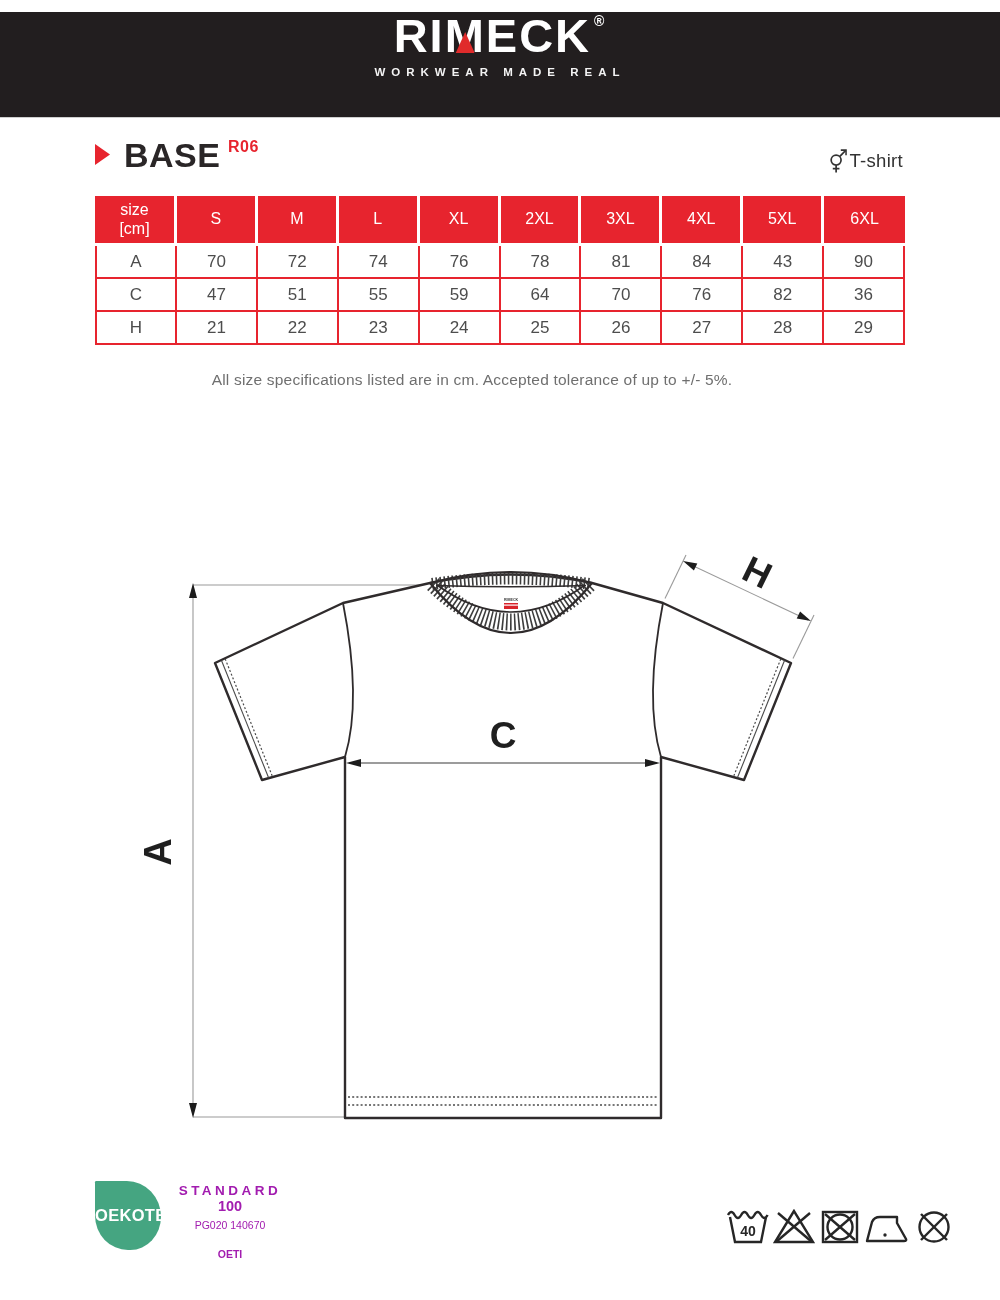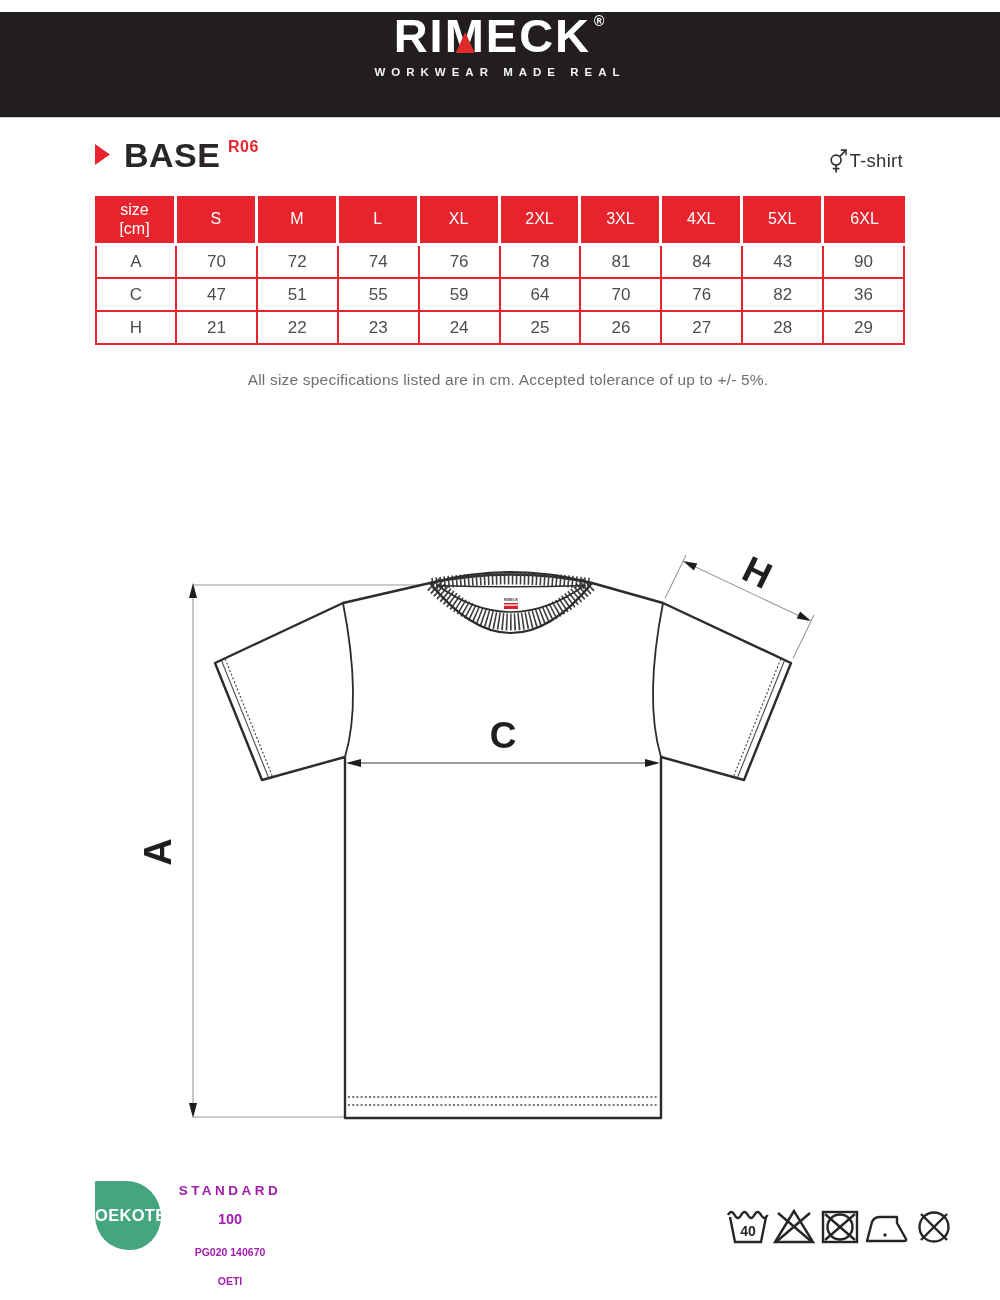--- a/index.html
+++ b/index.html
@@ -38,34 +38,34 @@
   .size-table{position:absolute;left:95px;top:196px;width:810px;}
   .t-head{display:grid;grid-template-columns:82px repeat(9,1fr);margin-bottom:3px;}
   .th-cell{background:var(--red);color:#fff;height:47px;display:flex;align-items:center;justify-content:center;
            font-size:16px;border-right:3px solid #fff;text-align:center;line-height:1.15;white-space:pre-line;}
   .th-cell:last-child{border-right:none;}
   .t-body{display:grid;grid-template-columns:82px repeat(9,1fr);}
   .cell{height:33px;display:flex;align-items:center;justify-content:center;font-size:17px;color:var(--cell-text);
         border-right:2px solid var(--red);border-bottom:2px solid var(--red);background:#fff;}
   .cell.first-col{border-left:2px solid var(--red);}
 
-  .note{position:absolute;left:0;top:371px;width:944px;text-align:center;font-size:15.5px;color:var(--note-gray);letter-spacing:.2px;margin-left:36px;}
+  .note{position:absolute;left:0;top:371px;width:944px;text-align:center;font-size:15.5px;color:var(--note-gray);letter-spacing:.2px;}
 
   
   .diagram{position:absolute;left:140px;top:540px;}
 
   
   .oeko-drop{position:absolute;left:95px;top:1181px;width:66px;height:69px;background:var(--green);
              border-radius:2% 58% 52% 56% / 2% 58% 54% 56%;
              display:flex;flex-direction:row;align-items:center;justify-content:space-between;color:#fff;
              font-weight:700;font-size:16.5px;line-height:1.12;letter-spacing:.3px;}
   .std-block{position:absolute;left:170px;top:1183px;width:120px;text-align:center;color:#a21caf;}
   .std-word{font-size:13.5px;font-weight:700;letter-spacing:3.5px;}
-  .std-num{font-size:14.5px;font-weight:700;margin-top:13px;}
-  .std-code{font-size:10.5px;font-weight:700;margin-top:19px;}
+  .std-num{font-size:14.5px;font-weight:700;margin-top:0;}
+  .std-code{font-size:10.5px;font-weight:400;margin-top:5px;}
   .std-inst{font-size:10.5px;font-weight:700;margin-top:17px;}
 
   .care-row{position:absolute;left:726px;top:1206px;display:flex;gap:2px;align-items:center;}
   .care-row svg{display:block;}
 </style>
 </head>
 <body>
 
 <div class="page">
 

